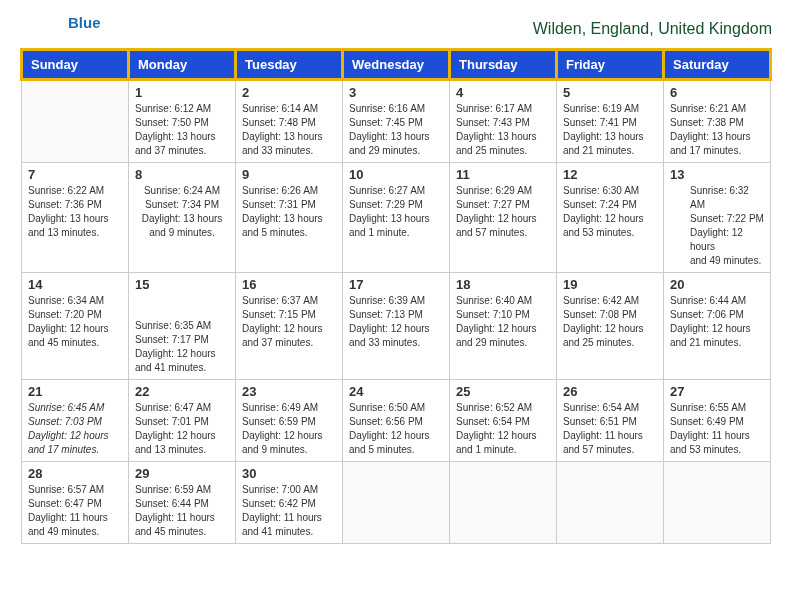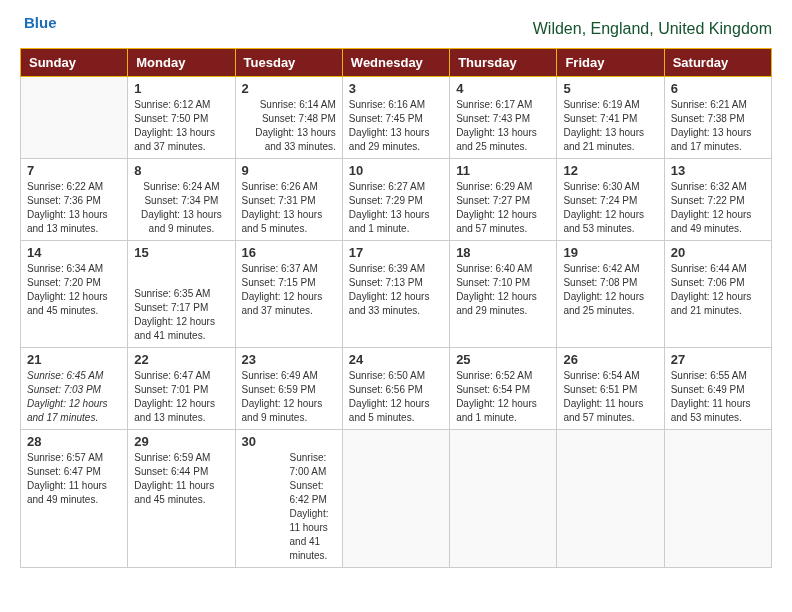--- a/index.html
+++ b/index.html
@@ -42,26 +42,26 @@
     .location {
       font-size: 16px;
       color: #14532d;
     }
     .calendar {
       width: 100%;
       border-collapse: collapse;
       border: 1px solid #ccc;
     }
     .calendar th {
-      background-color: #7f1d1d;
+      background-color: #1d4ed8;
       color: #fff;
       text-align: left;
       padding: 6px 8px;
       font-size: 13px;
-      border: 1px solid #eab308;
+      border: 3px solid #eab308;
     }
     .calendar td {
       vertical-align: top;
       padding: 4px 6px;
       border: 1px solid #ccc;
       font-size: 10.5px;
       color: #333;
       height: 80px;
       width: 107px;
     }
@@ -79,21 +79,21 @@
       font-size: 10px;
       color: #333;
       line-height: 1.4;
     }
   </style>
 </head>
 <body>
 
 <div class="header">
   <div class="logo">
-    <div style="display:flex; align-items:flex-end; margin-top:-6px;">
+    <div style="display:flex; align-items:flex-end; margin-top:-6px;margin-left:44px;">
       <span style="color:#1a6eb5; font-size:15px; font-weight:bold; margin-left:4px;">Blue</span>
     </div>
   </div>
   <div class="title-block">
     <div class="location">Wilden, England, United Kingdom</div>
   </div>
 </div>
 
 <table class="calendar">
   <thead>
@@ -112,21 +112,21 @@
         <td class="empty"></td>
         <td>
           <span class="day-number">1</span>
           <div class="day-detail" style="white-space: pre-line;">Sunrise: 6:12 AM
 Sunset: 7:50 PM
 Daylight: 13 hours
 and 37 minutes.</div>
         </td>
         <td>
           <span class="day-number">2</span>
-          <div class="day-detail" style="white-space: pre-line; text-align: right;">Sunrise: 6:14 AM
+          <div class="day-detail" style="white-space: pre-line;">Sunrise: 6:14 AM
 Sunset: 7:48 PM
 Daylight: 13 hours
 and 33 minutes.</div>
         </td>
         <td>
           <span class="day-number">3</span>
           <div class="day-detail" style="white-space: pre-line;">Sunrise: 6:16 AM
 Sunset: 7:45 PM
 Daylight: 13 hours
 and 29 minutes.</div>
@@ -191,21 +191,21 @@
         </td>
         <td>
           <span class="day-number">12</span>
           <div class="day-detail" style="white-space: pre-line;">Sunrise: 6:30 AM
 Sunset: 7:24 PM
 Daylight: 12 hours
 and 53 minutes.</div>
         </td>
         <td>
           <span class="day-number">13</span>
-          <div class="day-detail" style="white-space: pre-line;">Sunrise: 6:32 AM
+          <div class="day-detail" style="white-space: pre-line; margin-left: 20px;">Sunrise: 6:32 AM
 Sunset: 7:22 PM
 Daylight: 12 hours
 and 49 minutes.</div>
         </td>
       </tr>
       <tr>
         <td>
           <span class="day-number">14</span>
           <div class="day-detail" style="white-space: pre-line;">Sunrise: 6:34 AM
 Sunset: 7:20 PM
@@ -316,21 +316,21 @@
         </td>
         <td>
           <span class="day-number">29</span>
           <div class="day-detail" style="white-space: pre-line;">Sunrise: 6:59 AM
 Sunset: 6:44 PM
 Daylight: 11 hours
 and 45 minutes.</div>
         </td>
         <td>
           <span class="day-number">30</span>
-          <div class="day-detail" style="white-space: pre-line; margin-left: 48px;">Sunrise: 7:00 AM
+          <div class="day-detail" style="white-space: pre-line;">Sunrise: 7:00 AM
 Sunset: 6:42 PM
 Daylight: 11 hours
 and 41 minutes.</div>
         </td>
         <td class="empty"></td>
         <td class="empty"></td>
         <td class="empty"></td>
         <td class="empty"></td>
       </tr>
     </tbody>

